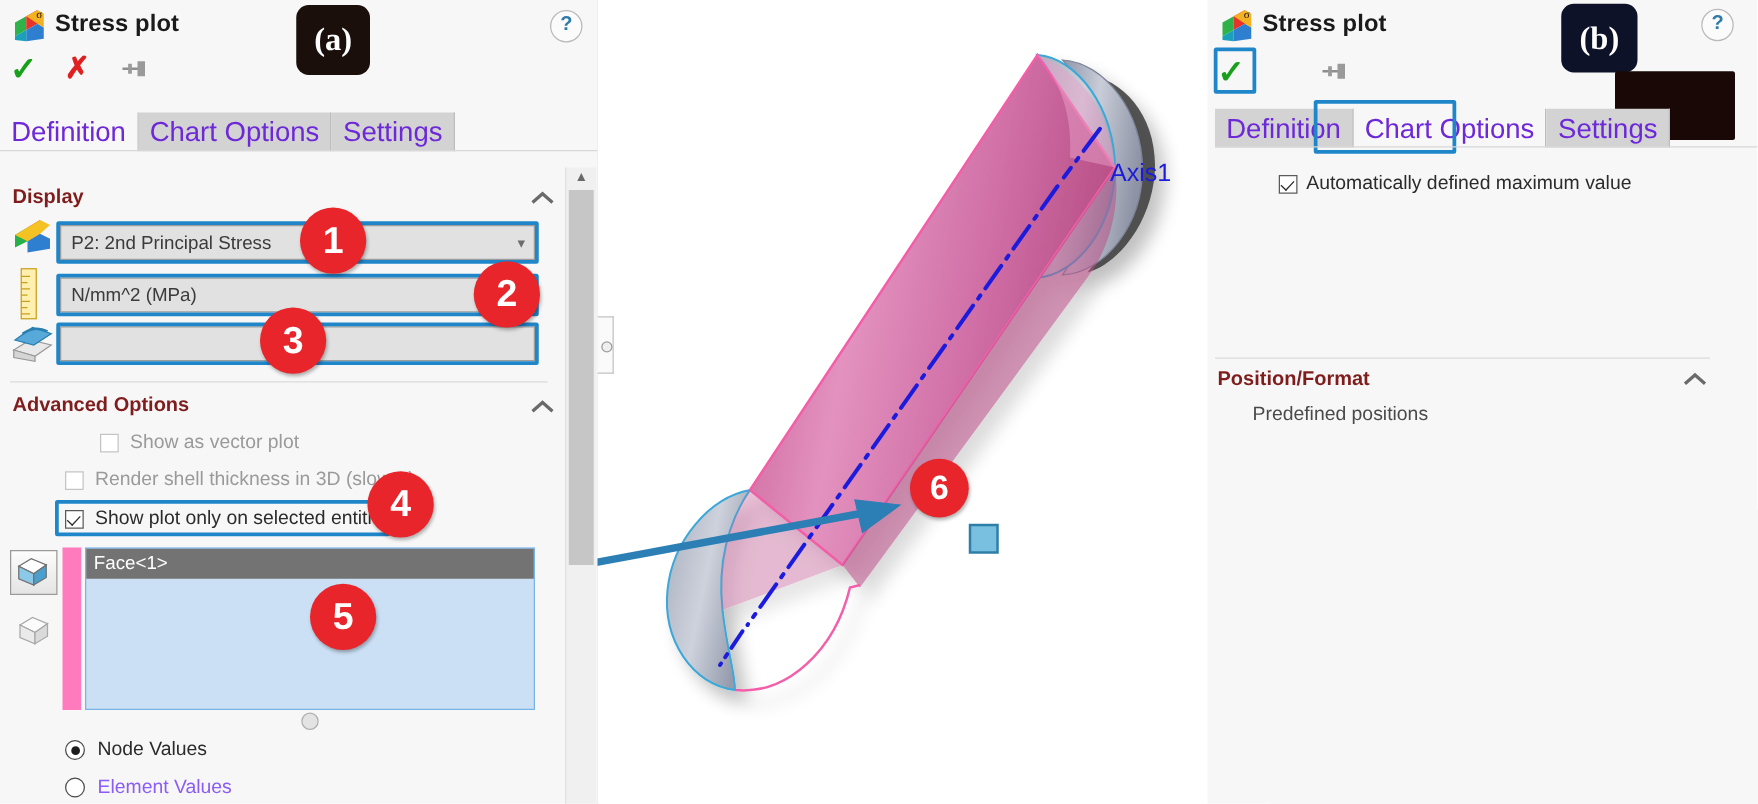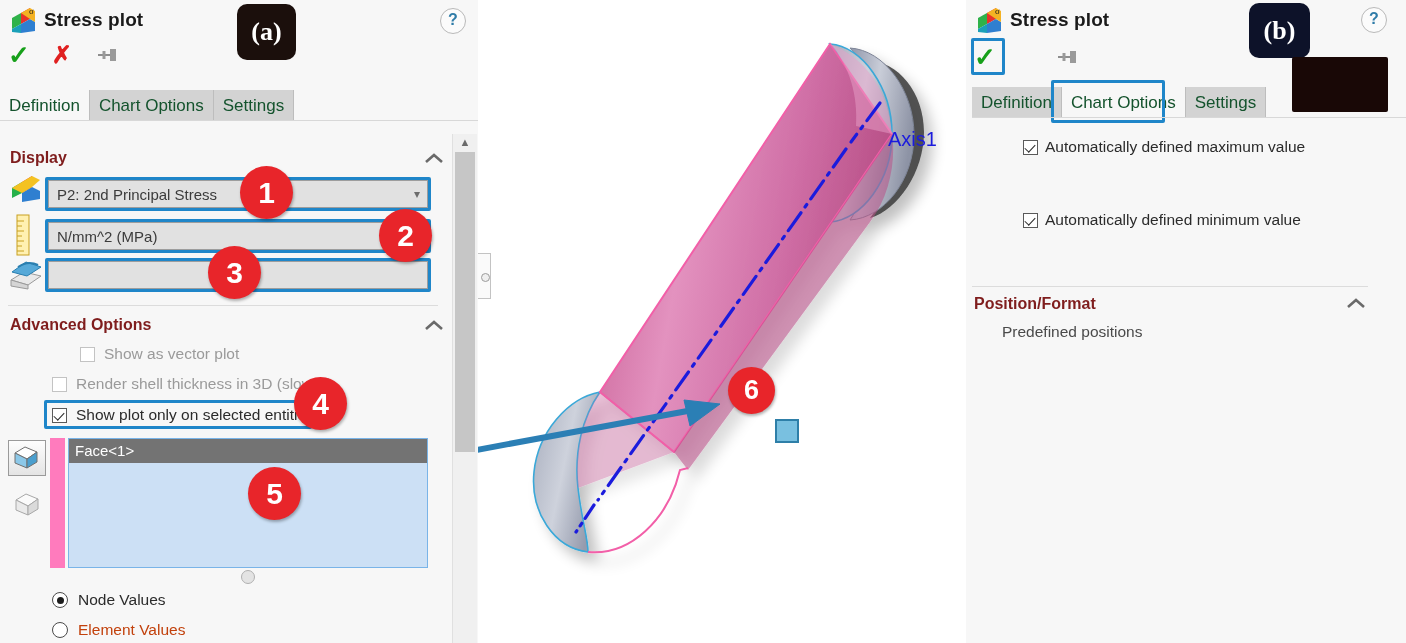--- a/index.html
+++ b/index.html
@@ -23,21 +23,21 @@
   .cube-icon{position:absolute;left:8px;top:5px;width:32px;height:30px;}
   .ph-actions{position:absolute;left:8px;top:42px;display:flex;align-items:center;gap:22px;}
   .tick{font-size:26px;color:#17a01a;line-height:1;font-weight:bold;}
   .cross{font-size:24px;color:#e02020;line-height:1;font-weight:bold;}
   .pin{width:26px;height:18px;position:relative;}
   .help{position:absolute;width:24px;height:24px;border-radius:50%;border:1.5px solid #b9b9b9;background:#fbfbfb;
         color:#2f7ca8;font-weight:bold;font-size:16px;text-align:center;line-height:22px;}
 
   
   .tabs{position:absolute;display:flex;align-items:flex-end;height:32px;}
-  .tab{height:31px;line-height:31px;padding:0 9px;font-size:17px;color:#14532d;
+  .tab{height:31px;line-height:31px;padding:0 9px;font-size:22px;color:#6d28d9;
        background:#d3d3d3;border-right:1px solid #bdbdbd;box-sizing:border-box;}
   .tab.active{background:#f7f7f7;border-right:1px solid #bdbdbd;}
   .tabs-underline{position:absolute;height:1px;background:#d8d8d8;}
 
   
   .sect{font-weight:bold;color:#7f1d1d;font-size:16px;}
   .chev{width:20px;height:13px;}
 
   .lbl{font-size:15.5px;color:#4a4a4a;}
   .lbl.dim{color:#9a9a9a;}
@@ -210,21 +210,21 @@
     <div style="background:#737373;color:#ffffff;height:24px;line-height:24px;padding-left:6px;font-size:15px;">Face&lt;1&gt;</div>
   </div>
   <div style="position:absolute;left:241px;top:570px;width:12px;height:12px;border-radius:50%;background:#e3e3e3;border:1px solid #b0b0b0;"></div>
 
   <div style="position:absolute;left:52px;top:591px;display:flex;align-items:center;gap:10px;">
     <span class="rad on"></span>
     <span class="lbl" style="color:#2b2b2b;">Node Values</span>
   </div>
   <div style="position:absolute;left:52px;top:621px;display:flex;align-items:center;gap:10px;">
     <span class="rad"></span>
-    <span class="lbl" style="color:#c2410c;">Element Values</span>
+    <span class="lbl" style="color:#8b5cf6;">Element Values</span>
   </div>
 
   <div class="sbar" style="left:452px;top:134px;width:24px;height:509px;">
     <div class="arr" style="top:0;">▲</div>
     <div class="thumb" style="top:18px;height:300px;"></div>
   </div>
 
   <div class="badge" style="left:240px;top:166px;width:53px;height:53px;line-height:53px;font-size:30px;">1</div>
   <div class="badge" style="left:379px;top:209px;width:53px;height:53px;line-height:53px;font-size:30px;">2</div>
   <div class="badge" style="left:208px;top:246px;width:53px;height:53px;line-height:53px;font-size:30px;">3</div>
@@ -358,24 +358,20 @@
     <div class="tab">Settings</div>
   </div>
   <div class="hl" style="left:85px;top:80px;width:114px;height:43px;"></div>
   <div class="tabs-underline" style="left:6px;top:117px;width:434px;"></div>
 
   <div style="position:absolute;left:57px;top:138px;display:flex;align-items:center;gap:7px;">
     <span class="cbx on"></span>
     <span class="lbl" style="color:#2b2b2b;">Automatically defined maximum value</span>
   </div>
 
-  <div style="position:absolute;left:57px;top:211px;display:flex;align-items:center;gap:7px;">
-    <span class="cbx on"></span>
-    <span class="lbl" style="color:#2b2b2b;">Automatically defined minimum value</span>
-  </div>
 
   <div class="divider" style="left:6px;top:286px;width:396px;"></div>
 
   <div style="position:absolute;left:8px;top:295px;" class="sect">Position/Format</div>
   <svg class="chev" style="position:absolute;left:380px;top:297px;" viewBox="0 0 20 13">
     <path d="M2 10 L10 3 L18 10" stroke="#6a6a6a" stroke-width="2.6" fill="none"></path>
   </svg>
 
   <div style="position:absolute;left:36px;top:323px;" class="lbl">Predefined positions</div>
 

